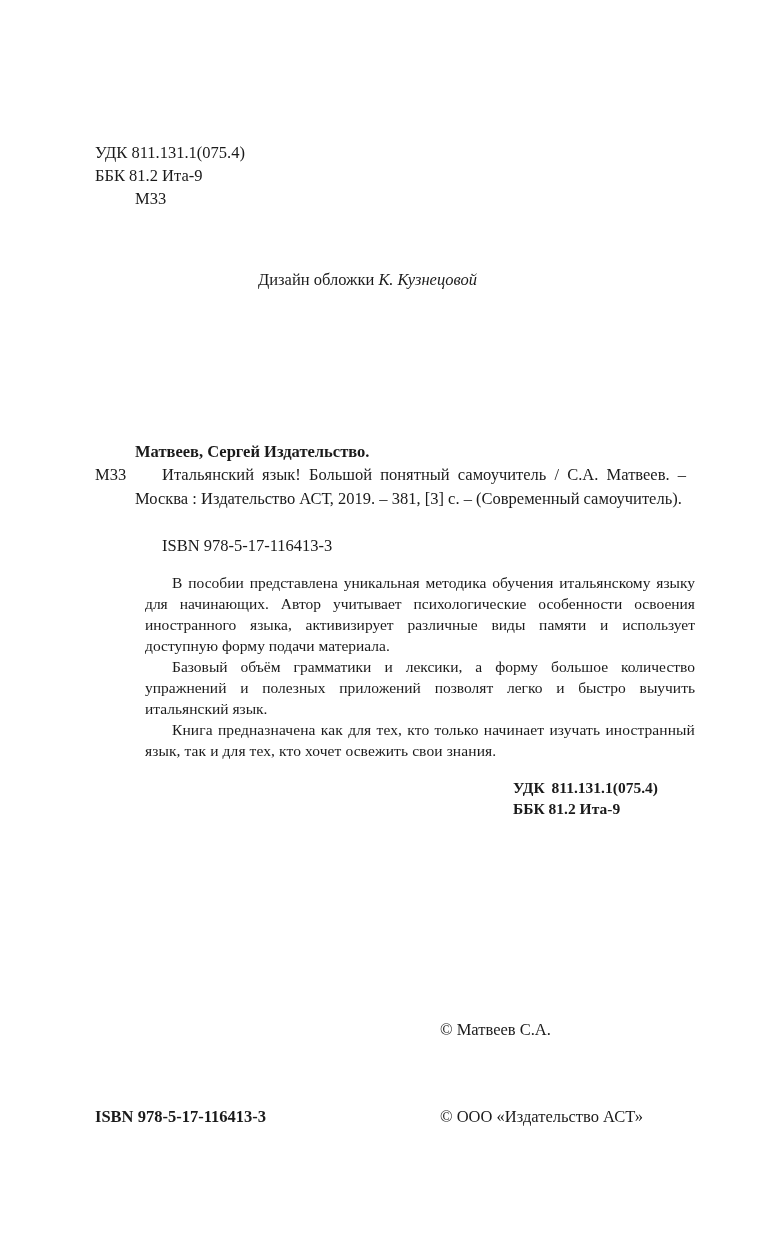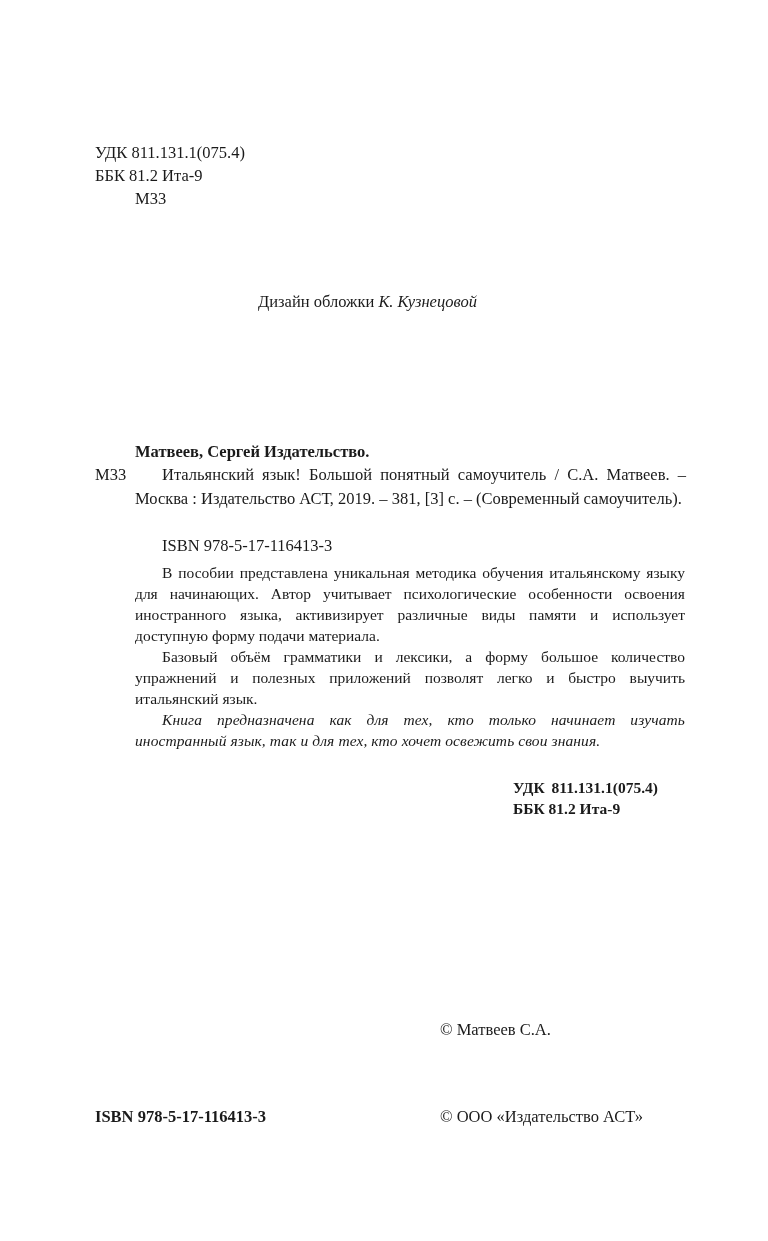--- a/index.html
+++ b/index.html
@@ -23,21 +23,21 @@
     }
     .bold { font-weight: bold; }
     .ital { font-style: italic; }
 
     
     #top-udk { left: 95px; top: 141px; }
     #top-bbk { left: 95px; top: 164px; }
     #top-cutter { left: 135px; top: 187px; }
 
     
-    #cover-credit { left: 258px; top: 290px; }
+    #cover-credit { left: 258px; top: 268px; }
 
     
     #author-heading { left: 135px; top: 440px; }
 
     
     #entry-cutter { left: 95px; top: 463px; }
     .biblio {
       left: 135px;
       width: 550px;
       font-size: 16.5px;
@@ -49,25 +49,25 @@
 
     
     .annot {
       position: absolute;
       left: 135px;
       width: 550px;
       font-size: 15.5px;
       line-height: 21px;
       text-align: justify;
       text-indent: 27px;
-      margin: 0;
+      margin: 10px;
     }
     #annot-1 { top: 562px; }
     #annot-2 { top: 646px; }
-    #annot-3 { top: 709px; letter-spacing: 0.1px; font-style: italic; }
+    #annot-3 { top: 709px; letter-spacing: 0.1px; }
 
     
     #bottom-udk { left: 513px; top: 776px; font-size: 15.5px; word-spacing: 3px; }
     #bottom-bbk { left: 513px; top: 797px; font-size: 15.5px; }
 
     
     #footer-isbn { left: 95px; top: 1105px; font-size: 16.5px; }
     #copyright-author { left: 440px; top: 1018px; }
     #copyright-publisher { left: 440px; top: 1105px; }
   </style>

